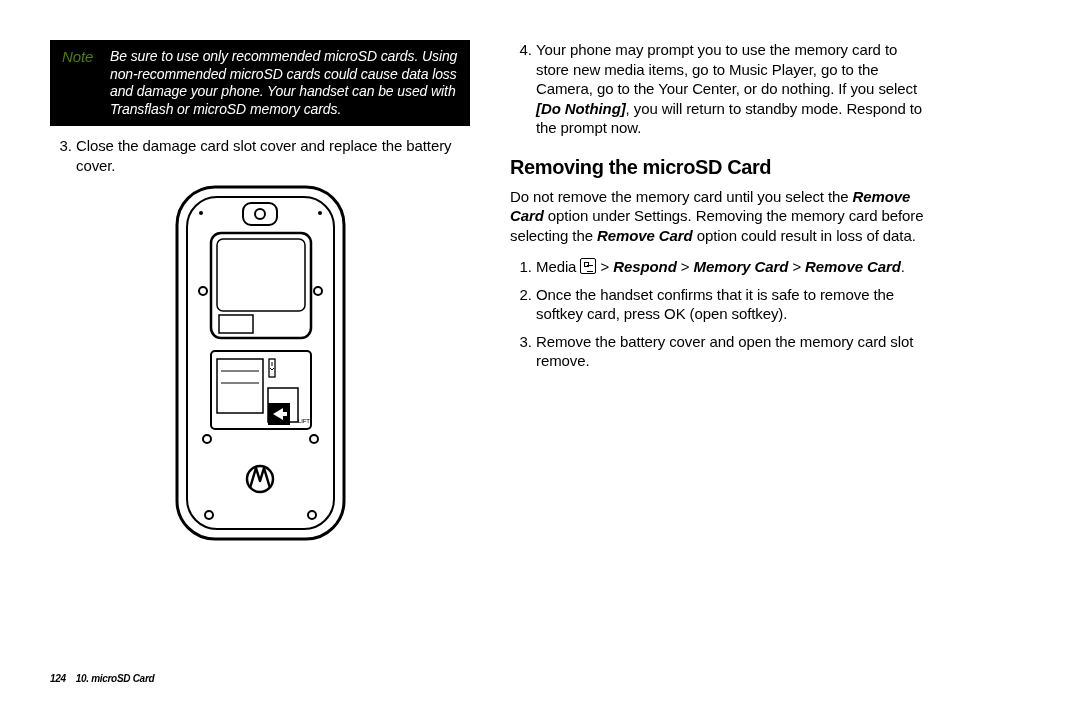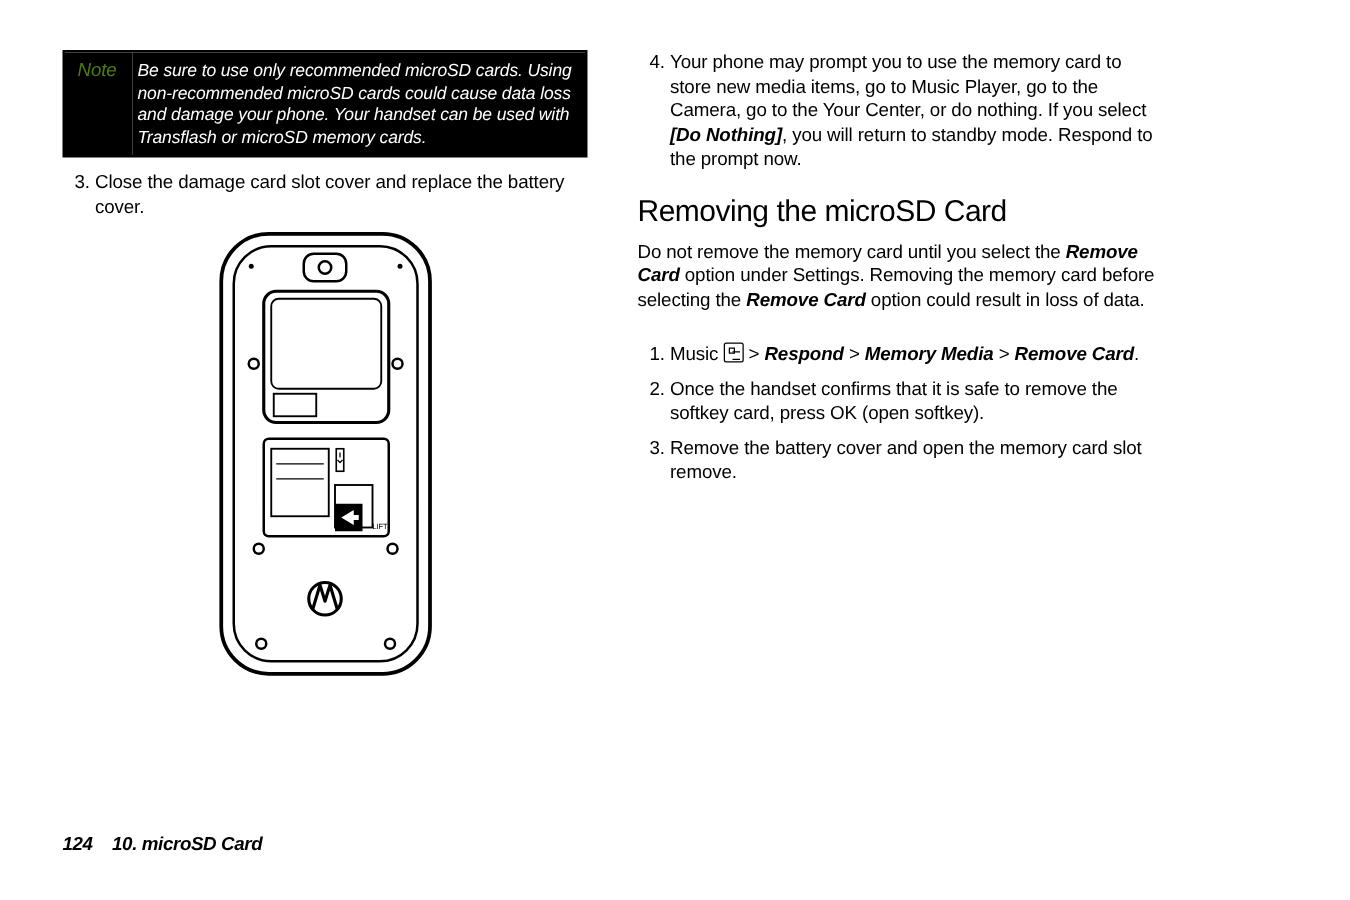--- a/index.html
+++ b/index.html
@@ -53,27 +53,27 @@
     margin-bottom: 8px;
   }
   .img-wrap {
     text-align: center;
     margin-top: 6px;
   }
   .phone-img {
     display: inline-block;
   }
   .heading {
-    font-weight: 400;
-    font-size: 24px;
+    font-weight: 700;
+    font-size: 20px;
     margin: 18px 0 8px 0;
     letter-spacing: -0.4px;
   }
   .para {
-    margin: 0 0 24px 0;
+    margin: 0 0 12px 0;
     line-height: 1.3;
   }
   .bold-inline { font-weight: bold; font-style: italic; }
   .bold-upright { font-weight: normal; }
   .menukey {
     display:inline-block;
     width:14px;height:14px;
     border:1.5px solid #000;
     border-radius:2px;
     vertical-align:-2px;
@@ -86,21 +86,21 @@
   .menukey::after {
     content:"";
     position:absolute;right:2px;top:6px;width:6px;height:5px;border-top:1px solid #000;border-bottom:1px solid #000;
   }
   .footer {
     position: absolute;
     bottom: 36px;
     left: 50px;
     font-style: italic;
     font-weight: bold;
-    font-size: 15px;
+    font-size: 10px;
     letter-spacing: -0.3px;
     text-align: center;
   }
 </style>
 </head>
 <body>
 
 <div class="columns">
   <div class="col">
     <div class="note-box">
@@ -161,23 +161,23 @@
     </ol>
 
     <div class="heading">Removing the microSD Card</div>
 
     <p class="para">
       <span>Do not remove the memory card until you select the </span><span class="bold-inline">Remove Card</span><span> option under Settings. Removing the memory card before selecting the </span><span class="bold-inline">Remove Card</span><span> option could result in loss of data.</span>
     </p>
 
     <ol class="body-list">
       <li>
-        <span>Music </span><span class="menukey"></span>
+        <span>Media </span><span class="menukey"></span>
         <span> &gt; </span><span class="bold-inline">Respond</span>
-        <span> &gt; </span><span class="bold-inline">Memory Media</span>
+        <span> &gt; </span><span class="bold-inline">Memory Card</span>
         <span> &gt; </span><span class="bold-inline">Remove Card</span><span>.</span>
       </li>
       <li>
         <span>Once the handset confirms that it is safe to remove the softkey card, press </span><span class="bold-upright">OK</span><span> (open softkey).</span>
       </li>
       <li>Remove the battery cover and open the memory card slot remove.</li>
     </ol>
   </div>
 </div>
 

